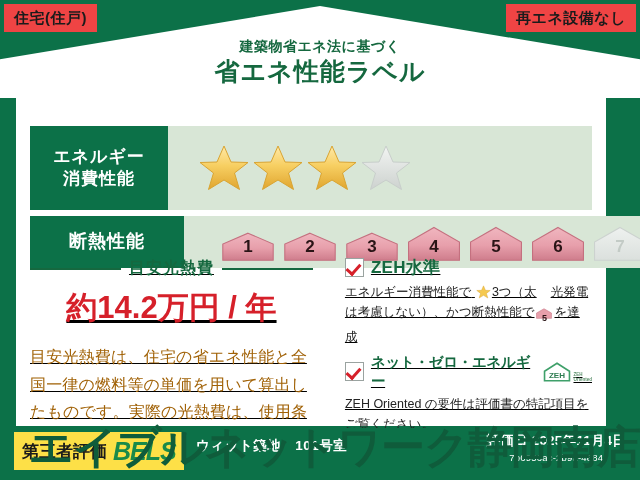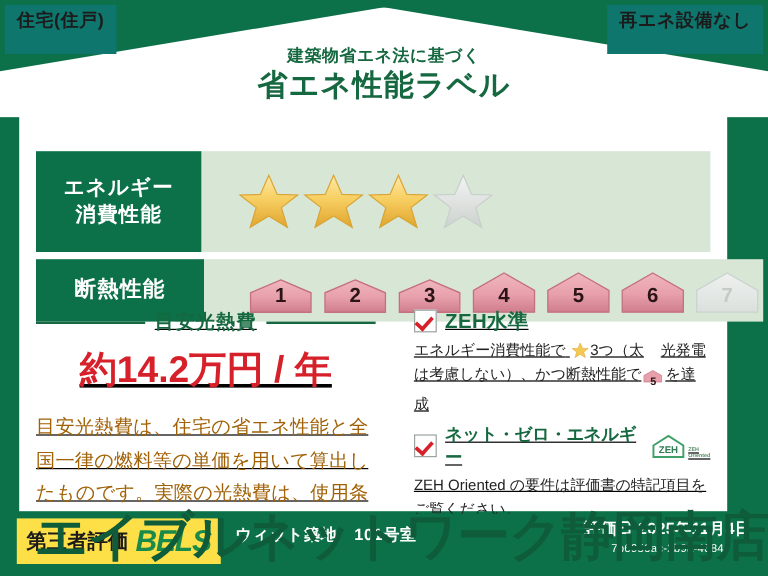--- a/index.html
+++ b/index.html
@@ -21,23 +21,23 @@
   }
   .roof-text{
     position:absolute;left:0;top:38px;width:640px;text-align:center;
     color:#15683f;font-weight:bold;line-height:1.15;
   }
   .roof-text .small{font-size:14px;letter-spacing:.5px;display:block;}
   .roof-text .big{font-size:25px;letter-spacing:1px;display:block;margin-top:3px;}
 
   
   .tag{
-    position:absolute;top:4px;background:#0f766e;color:#1b1b1b;
+    position:absolute;top:4px;background:#ef4444;color:#1b1b1b;
     font-size:15px;font-weight:bold;letter-spacing:.5px;
-    padding:6px 10px 20px;line-height:1;
+    padding:6px 10px 7px;line-height:1;
   }
   .tag-left{left:4px;}
   .tag-right{right:4px;}
 
   
   .card{
     position:absolute;left:16px;top:96px;width:590px;height:330px;
     background:#ffffff;
   }
 
@@ -45,21 +45,21 @@
   .perf-row{position:absolute;left:14px;display:flex;align-items:stretch;margin-top:20px;}
   .row-energy{top:10px;width:562px;height:84px;}
   .row-insul{top:100px;width:562px;height:52px;}
 
   .side-label{
     background:#0c7148;color:#fff;font-weight:bold;
     display:flex;align-items:center;justify-content:center;text-align:center;
     line-height:1.3;letter-spacing:1px;flex:0 0 auto;
   }
   .row-energy .side-label{width:138px;font-size:17px;}
-  .row-insul .side-label{width:140px;font-size:18px;}
+  .row-insul .side-label{width:154px;font-size:18px;}
 
   .value-area{
     flex:1 1 auto;background:#d8e6d6;display:flex;align-items:center;
   }
   .row-energy .value-area{padding-left:30px;gap:2px;}
   .row-insul .value-area{padding-left:34px;}
 
   
   .star{width:52px;height:50px;display:block;}
 

